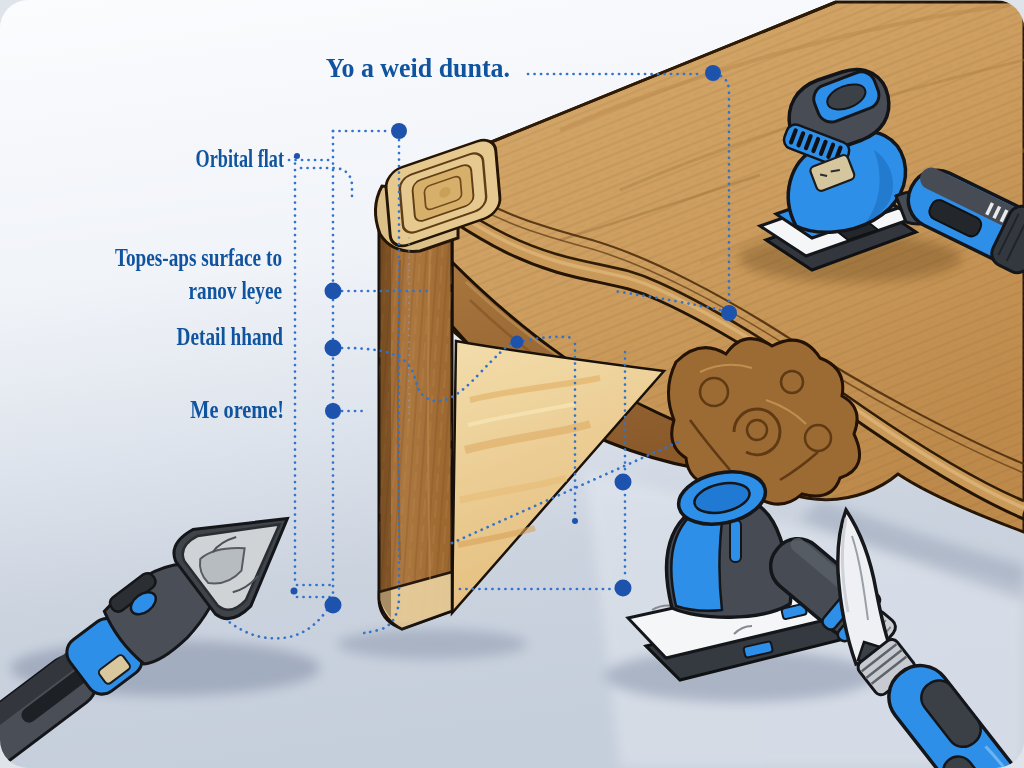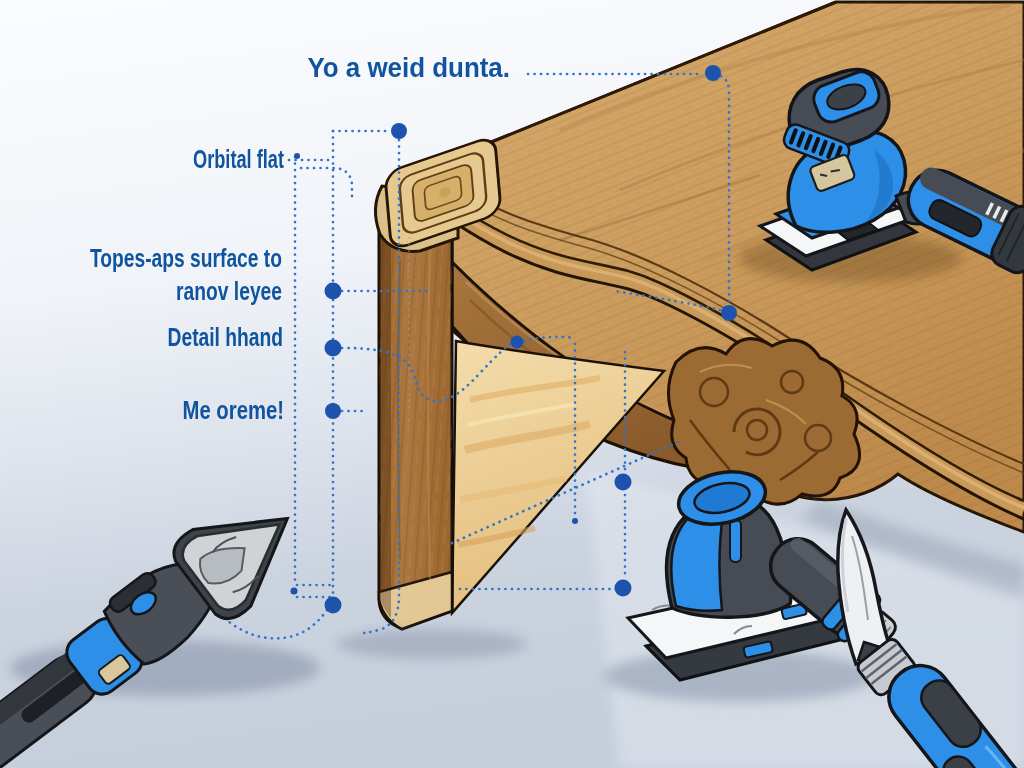--- a/index.html
+++ b/index.html
@@ -1,17 +1,17 @@
 <!DOCTYPE html>
 <html><head>
 <meta charset="utf-8">
 <style>
   html,body{margin:0;padding:0;background:#dfe3ea;}
   .stage{position:relative;width:1024px;height:768px;overflow:hidden;
-         font-family:Liberation Sans, sans-serif;}
+         font-family:Liberation Serif, serif;border-radius:28px;}
   .stage svg{position:absolute;left:0;top:0;}
   .lbl{position:absolute;color:#10549f;font-weight:bold;line-height:1.18;
        white-space:nowrap;text-align:right;transform-origin:100% 50%;}
   .lbl-top{left:200px;top:53px;width:310px;font-size:27px;transform:scaleX(.96);}
   .lbl-orbital{left:44px;top:144px;width:240px;font-size:26px;transform:scaleX(.70);}
   .lbl-surface{left:4px;top:242px;width:278px;font-size:26px;transform:scaleX(.74);line-height:1.25;}
   .lbl-detail{left:63px;top:322px;width:220px;font-size:26px;transform:scaleX(.74);}
   .lbl-me{left:64px;top:395px;width:220px;font-size:26px;transform:scaleX(.78);}
 </style>
 </head>

